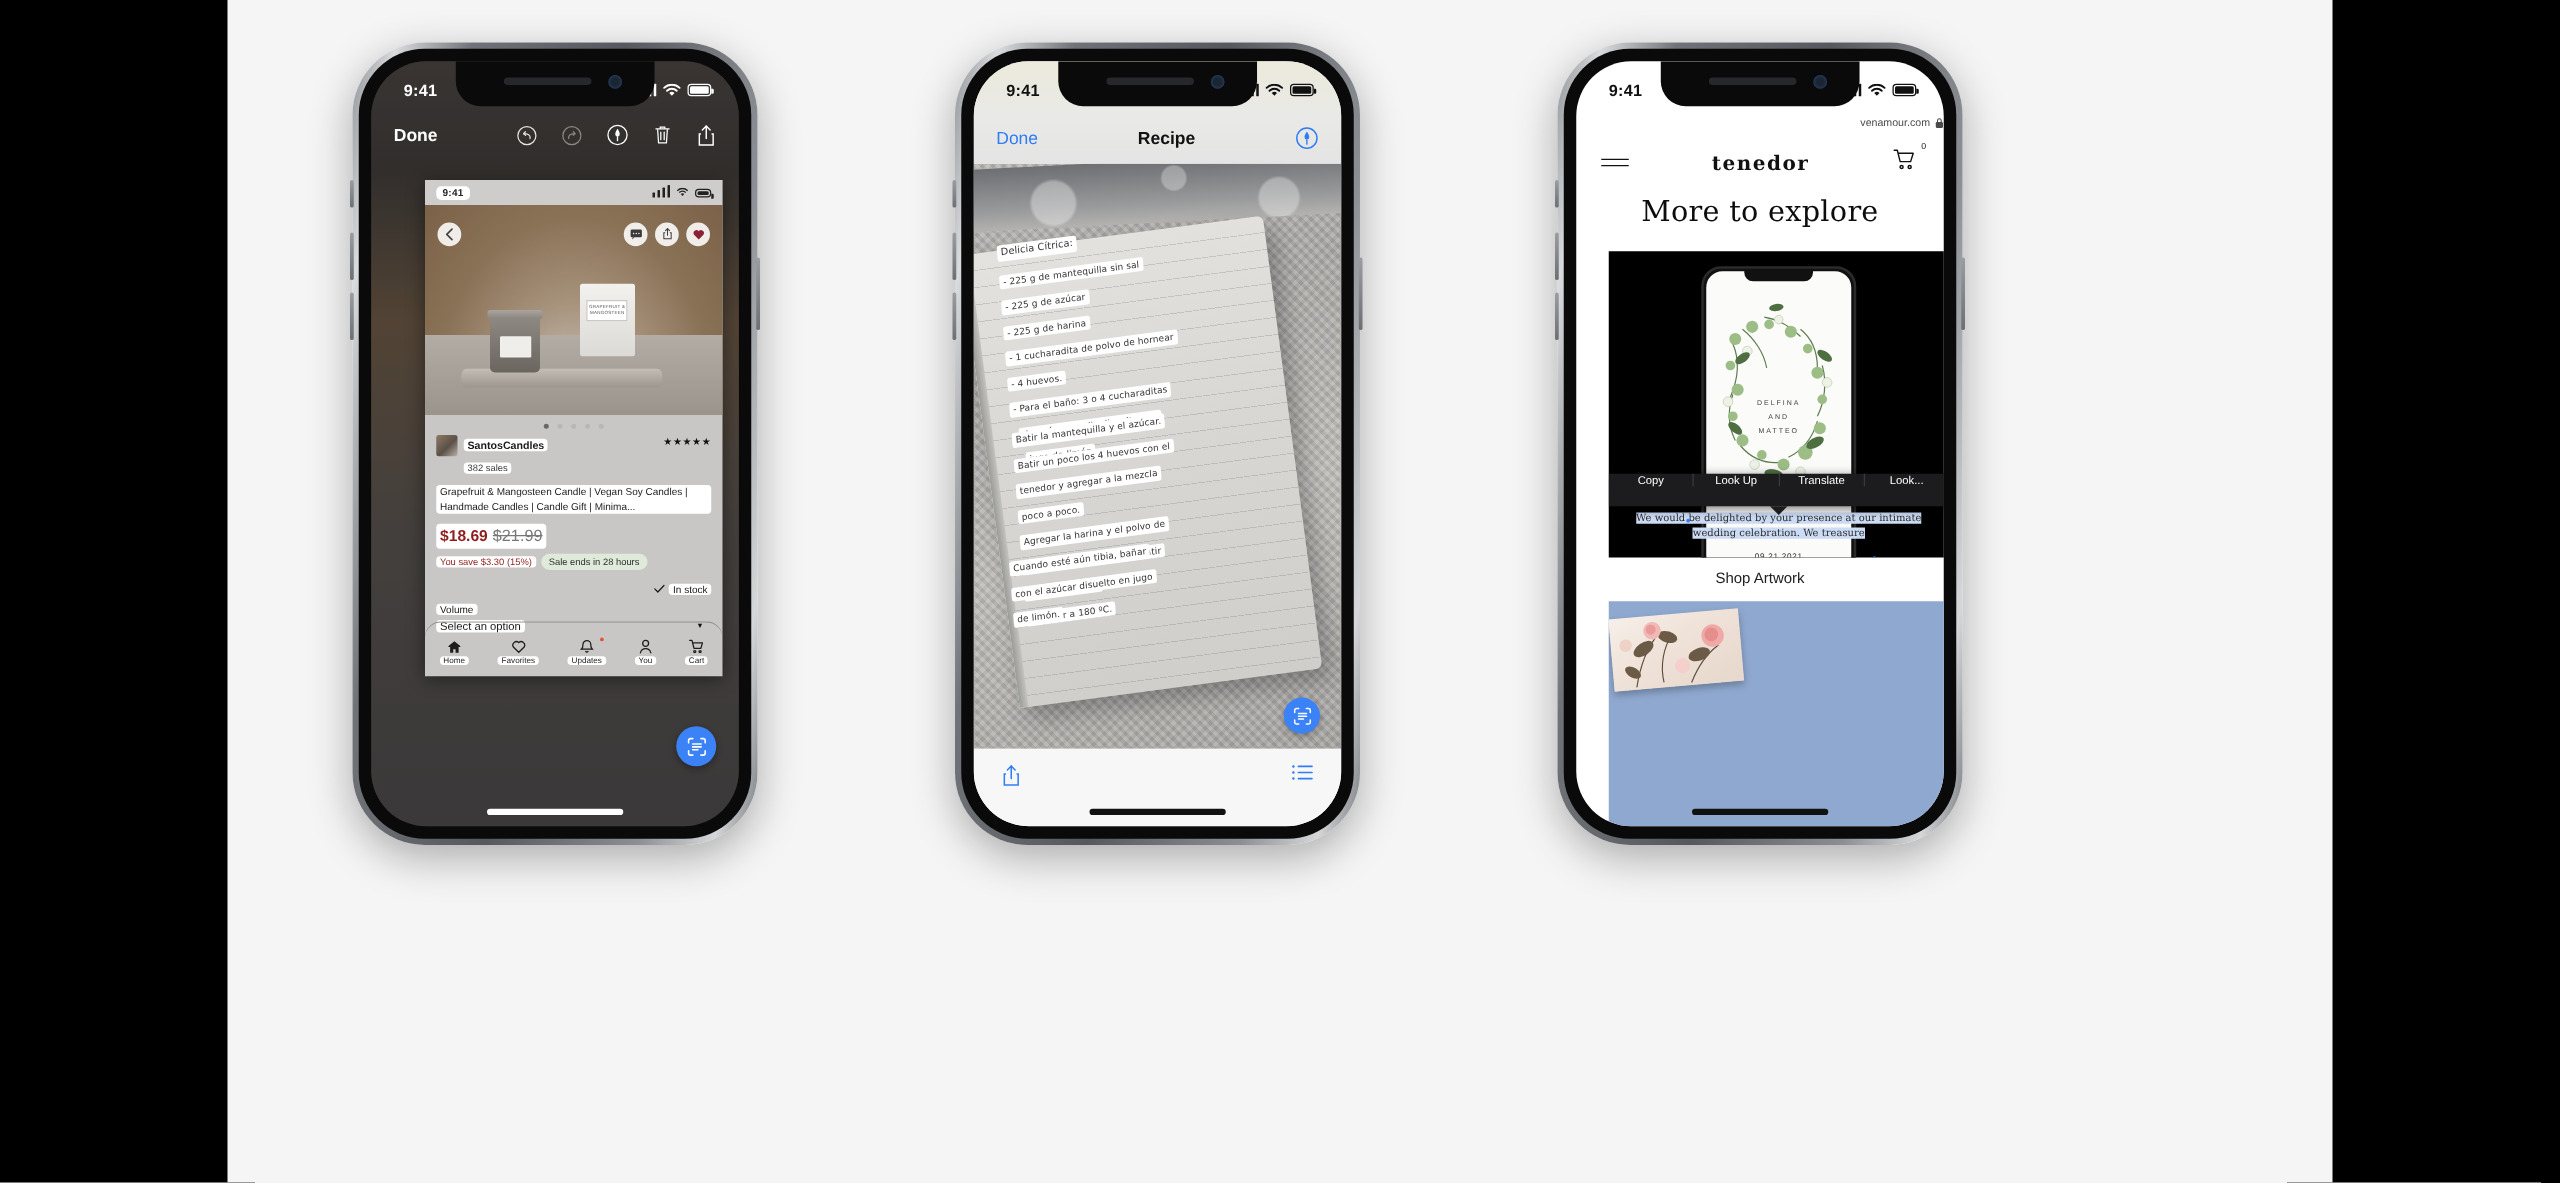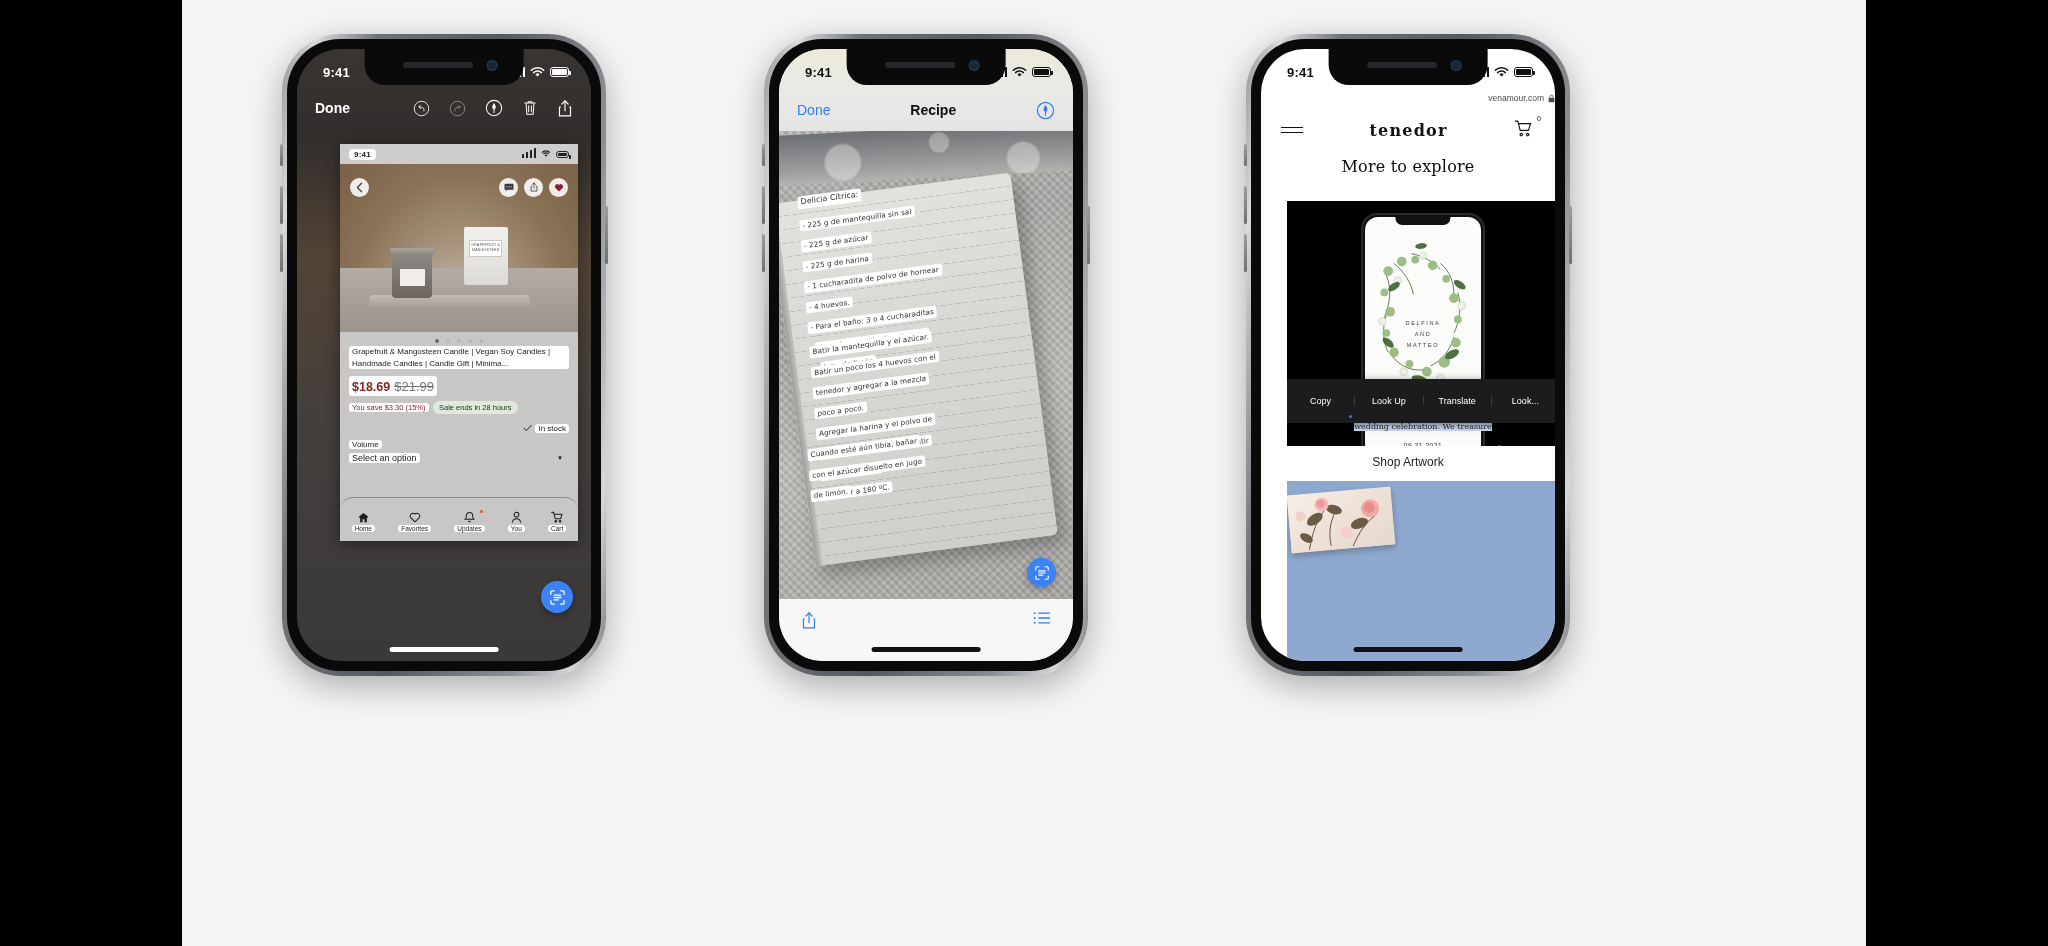--- a/index.html
+++ b/index.html
@@ -314,21 +314,21 @@
   .burger { display:flex; flex-direction:column; gap:4px; }
   .burger i { display:block; width:22px; height:1.4px; background:#111; }
   .brand {
     font-family:"DejaVu Serif", serif; font-weight:bold;
     font-size:16px; letter-spacing:1.2px; color:#111;
   }
   .cartwrap { position:relative; }
   .cart-count { position:absolute; right:-6px; top:-4px; font-size:7px; color:#111; }
   .p3-h1 {
     position:absolute; top:108px; left:0; right:0; text-align:center;
-    font-family:"DejaVu Serif", serif; font-size:16px; color:#0d0d0d;
+    font-family:"DejaVu Serif", serif; font-size:23px; color:#0d0d0d;
     letter-spacing:.2px;
   }
   .p3-card {
     position:absolute; left:26px; top:152px; width:272px; height:245px;
     background:#000; overflow:hidden;
   }
   .mini-phone {
     position:absolute; left:50%; top:12px; transform:translateX(-50%);
     width:124px; height:248px; background:#111;
     border-radius:16px; border:2.5px solid #2b2b2b; overflow:hidden;
@@ -345,22 +345,22 @@
   .invite-names {
     position:absolute; left:0; right:0; top:42%;
     text-align:center; font-size:5.6px; letter-spacing:1.6px;
     color:#3d4246; line-height:2.0;
   }
   .invite-date {
     position:absolute; left:0; right:0; bottom:8px; text-align:center;
     font-size:6.5px; letter-spacing:.6px; color:#2d2d2d;
   }
   .ctxmenu {
-    position:absolute; left:0; right:0; top:178px; height:44px;
-    background:#1c1c1e; display:flex; align-items:center; z-index:20;
+    position:absolute; left:0; right:0; top:178px; height:26px;
+    background:#1c1c1e; display:flex; align-items:flex-start; z-index:20;
     box-shadow: 0 2px 8px rgba(0,0,0,.5);
   }
   .ctxmenu .mi {
     flex:1; display:flex; align-items:center; justify-content:center;
     font-size:9px; color:#fff; border-right:1px solid #3a3a3c;
   }
   .ctxmenu .mi:last-child { border-right:none; }
   .ctx-arrow {
     position:absolute; left:50%; top:204px; transform:translateX(-50%);
     width:0; height:0; border-left:7px solid transparent;
@@ -535,20 +535,30 @@
 
           <div class="shot-dots">
             <span class="on"></span>
               <span></span>
               <span></span>
               <span></span>
               <span></span>
           </div>
 
           <div class="shot-body">
+            <div class="shop-row">
+              <div class="shop-left">
+                <div class="shop-avatar"></div>
+                <div>
+                  <div class="hl shop-name">SantosCandles</div><br>
+                  <div class="hl shop-sales">382 sales</div>
+                </div>
+              </div>
+              <div class="stars">★★★★★</div>
+            </div>
 
             <div class="hl prod-title">Grapefruit &amp; Mangosteen Candle | Vegan Soy Candles | Handmade Candles | Candle Gift | Minima...</div>
 
             <div class="price-row">
               <div>
                 <div>
                   <span class="hl" style="padding:1px 3px;">
                     <span class="price-now">$18.69</span><span class="price-was">$21.99</span>
                   </span>
                 </div>

